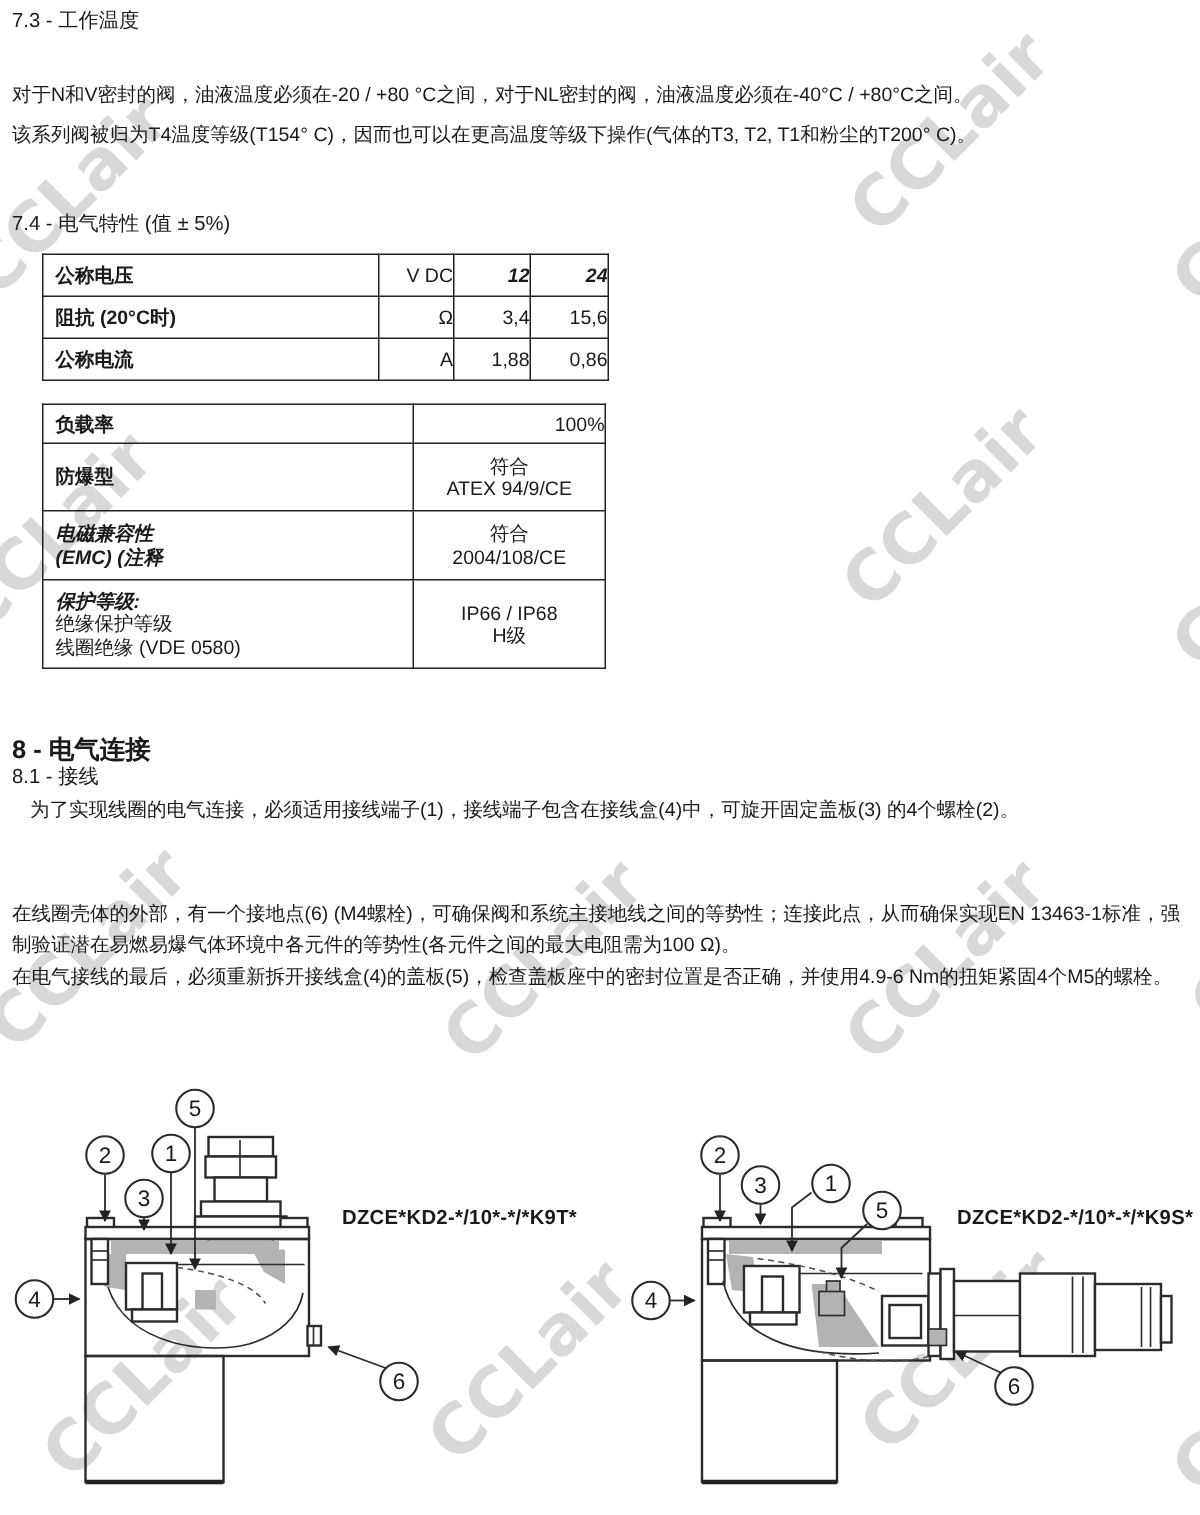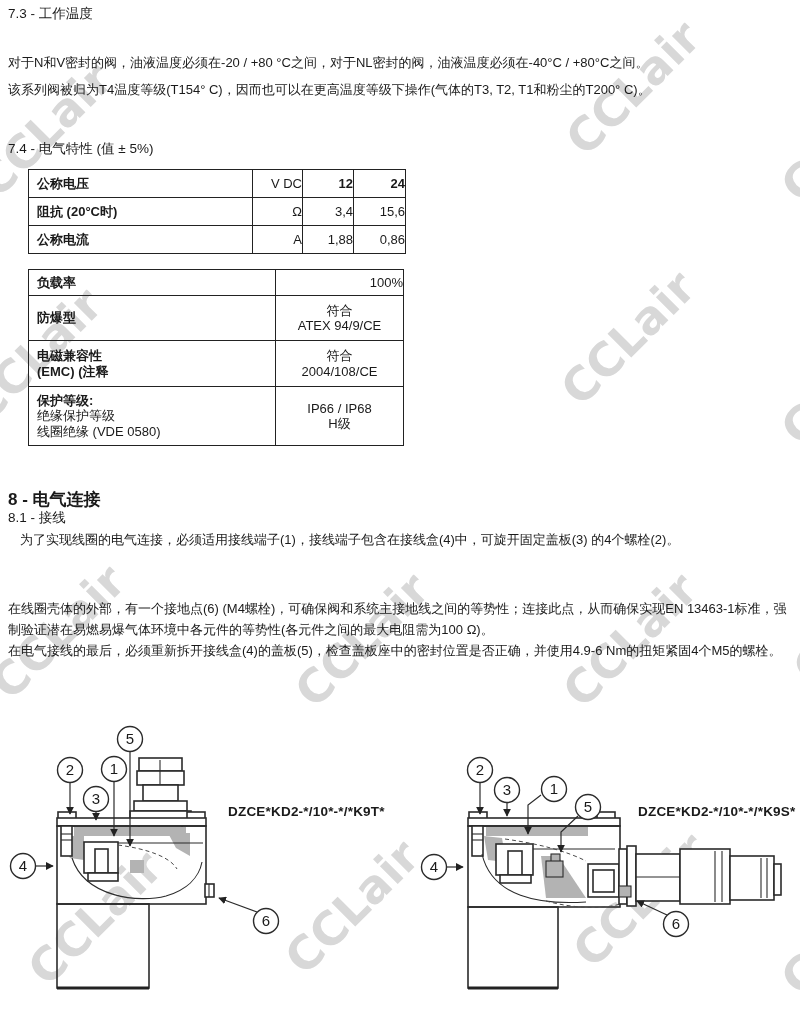--- a/index.html
+++ b/index.html
@@ -15,21 +15,21 @@
     font:700 46px "DejaVu Sans","Liberation Sans",sans-serif;
     color:#d8d8d8; white-space:nowrap; user-select:none;
   }
   
   .content{position:absolute;inset:0;z-index:1;}
   .abs{position:absolute;}
   .h-small{font-size:13.5px;font-weight:normal;}
   .h-big{font-size:17px;font-weight:bold;}
   .para{font-size:13px;line-height:21px;width:790px;}
   .one-line{white-space:nowrap;}
-  .bold{font-weight:bold;}
+  .bold{font-weight:bold;font-style:italic;}
   
   table{border-collapse:collapse;table-layout:fixed;margin-left:20px;}
   td{border:1.6px solid #222;font-size:13px;vertical-align:middle;
      padding:0;background:transparent;}
   .t1 td{height:27px;}
   .lbl{font-weight:bold;padding-left:8px;text-align:left;}
   .ctr{text-align:right;}
   .t2 .lines{padding:3px 0 3px 8px;line-height:15.5px;}
   .t2 .vlines{line-height:15.5px;text-align:center;}
   

